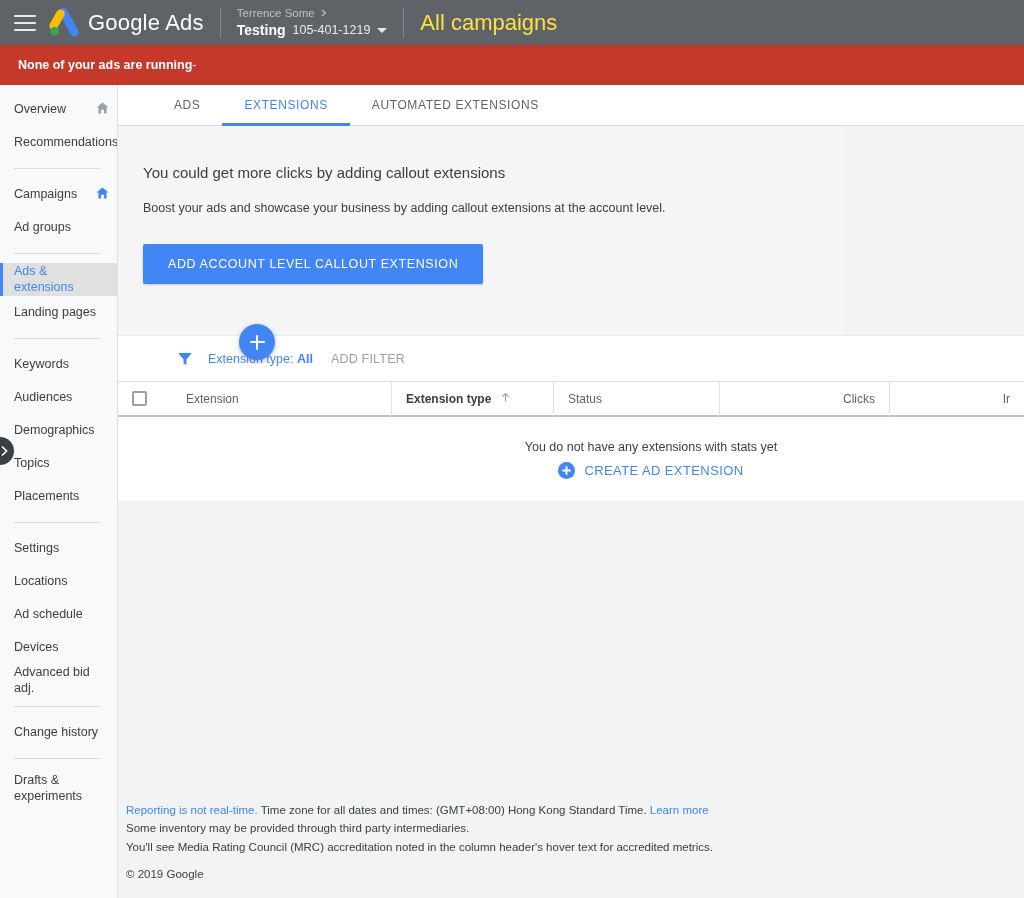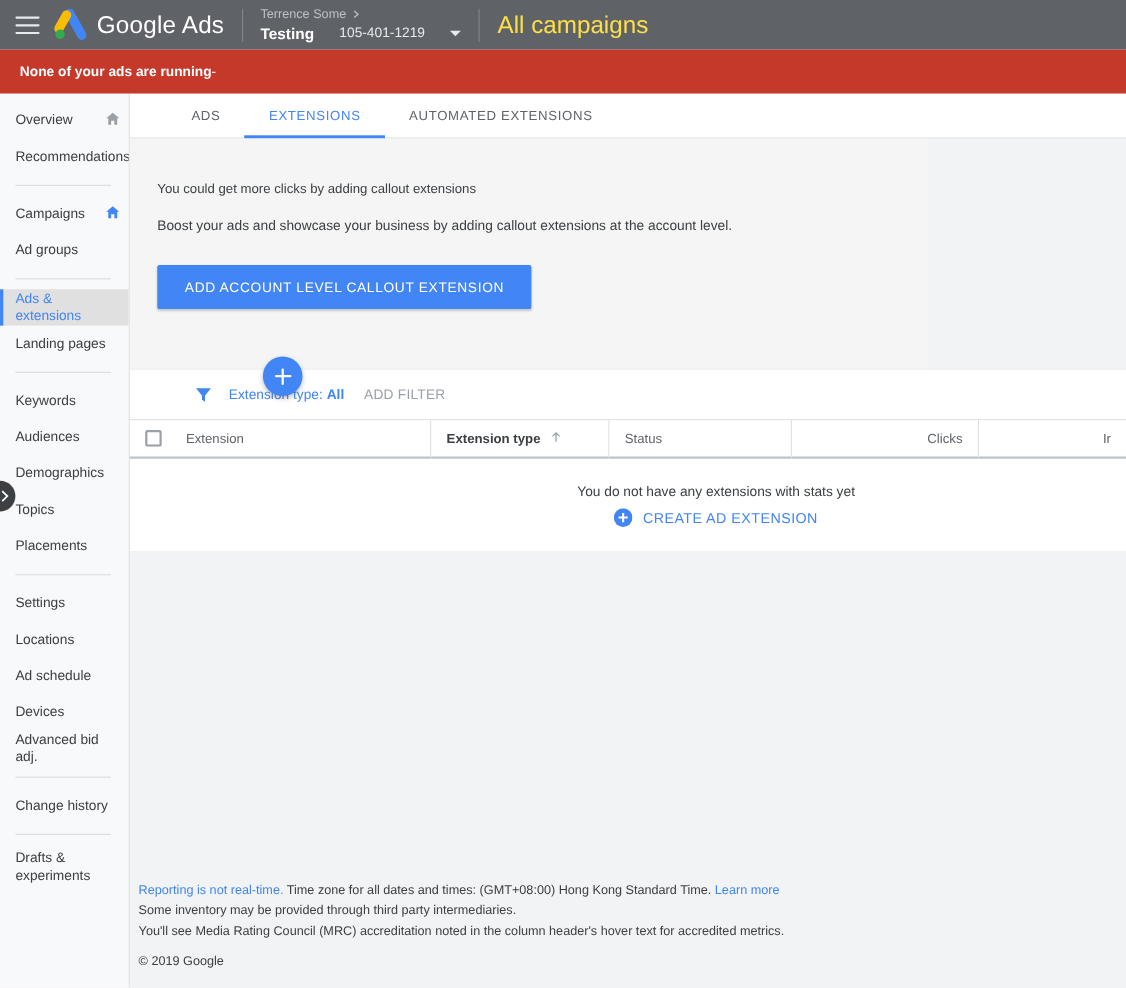--- a/index.html
+++ b/index.html
@@ -27,21 +27,21 @@
   .logo-mark { width: 34px; height: 30px; }
   .logo-text {
     color: #fff; font-size: 22px; letter-spacing: .2px;
     margin-left: 6px; white-space: nowrap;
   }
 
   .hdr-divider { width: 1px; height: 30px; background: #80868b; margin: 0 16px; }
 
   .acct { line-height: 1.15; }
   .acct-top { font-size: 11.5px; color: #bdc1c6; display: flex; align-items: center; gap: 5px; }
-  .acct-bottom { display: flex; align-items: center; gap: 23px; margin-top: 2px; }
+  .acct-bottom { display: flex; align-items: center; gap: 7px; margin-top: 2px; }
   .acct-name { font-size: 14px; color: #fff; font-weight: bold; }
   .acct-id { font-size: 12.5px; color: #e8eaed; }
   .caret-down {
     width: 0; height: 0; border-left: 5px solid transparent;
     border-right: 5px solid transparent; border-top: 5px solid #e8eaed;
   }
   .page-title { font-size: 22px; color: #fde047; white-space: nowrap; }
 
   
   .alert {
@@ -103,21 +103,21 @@
     content: ""; position: absolute; left: 0; right: 0; bottom: -1px;
     height: 3px; background: #4285f4;
   }
 
   
   .promo-zone { background: #f1f3f4; position: relative; height: 209px; }
   .promo-card {
     position: absolute; left: 0; top: 0; bottom: 0; right: 180px;
     background: #f5f5f5; padding: 38px 0 0 25px;
   }
-  .promo-title { font-size: 12px; color: #3c4043; }
+  .promo-title { font-size: 15px; color: #3c4043; }
   .promo-sub { font-size: 12.5px; color: #3c4043; margin-top: 20px; }
   .promo-btn {
     margin-top: 29px; height: 40px; background: #4285f4; color: #fff;
     border: none; border-radius: 2px; padding: 0 25px;
     font-size: 12.5px; letter-spacing: .6px; cursor: pointer;
     font-family: inherit; display: inline-flex; align-items: center;
     box-shadow: 0 1px 2px rgba(60,64,67,.25);
   }
 
   
@@ -155,21 +155,21 @@
   }
   .th { display: flex; align-items: center; height: 36px; padding: 0 14px; }
   .th + .th { border-left: 1px solid #e0e0e0; }
   .th.num { justify-content: flex-end; }
   .th-sorted { font-weight: bold; color: #3c4043; }
   .sort-arrow { margin-left: 9px; }
   .chk {
     width: 15px; height: 15px; border: 2px solid #9aa0a6;
     border-radius: 2px; cursor: pointer; flex-shrink: 0;
   }
-  .col-ext   { width: 273px; }
+  .col-ext   { width: 273px; gap: 17px; }
   .col-type  { width: 162px; }
   .col-stat  { width: 166px; }
   .col-click { width: 170px; }
   .col-impr  { flex: 1; min-width: 0; }
 
   .empty-state {
     height: 84px; display: flex; flex-direction: column;
     align-items: center; justify-content: center; gap: 8px;
     padding-left: 160px;
   }

